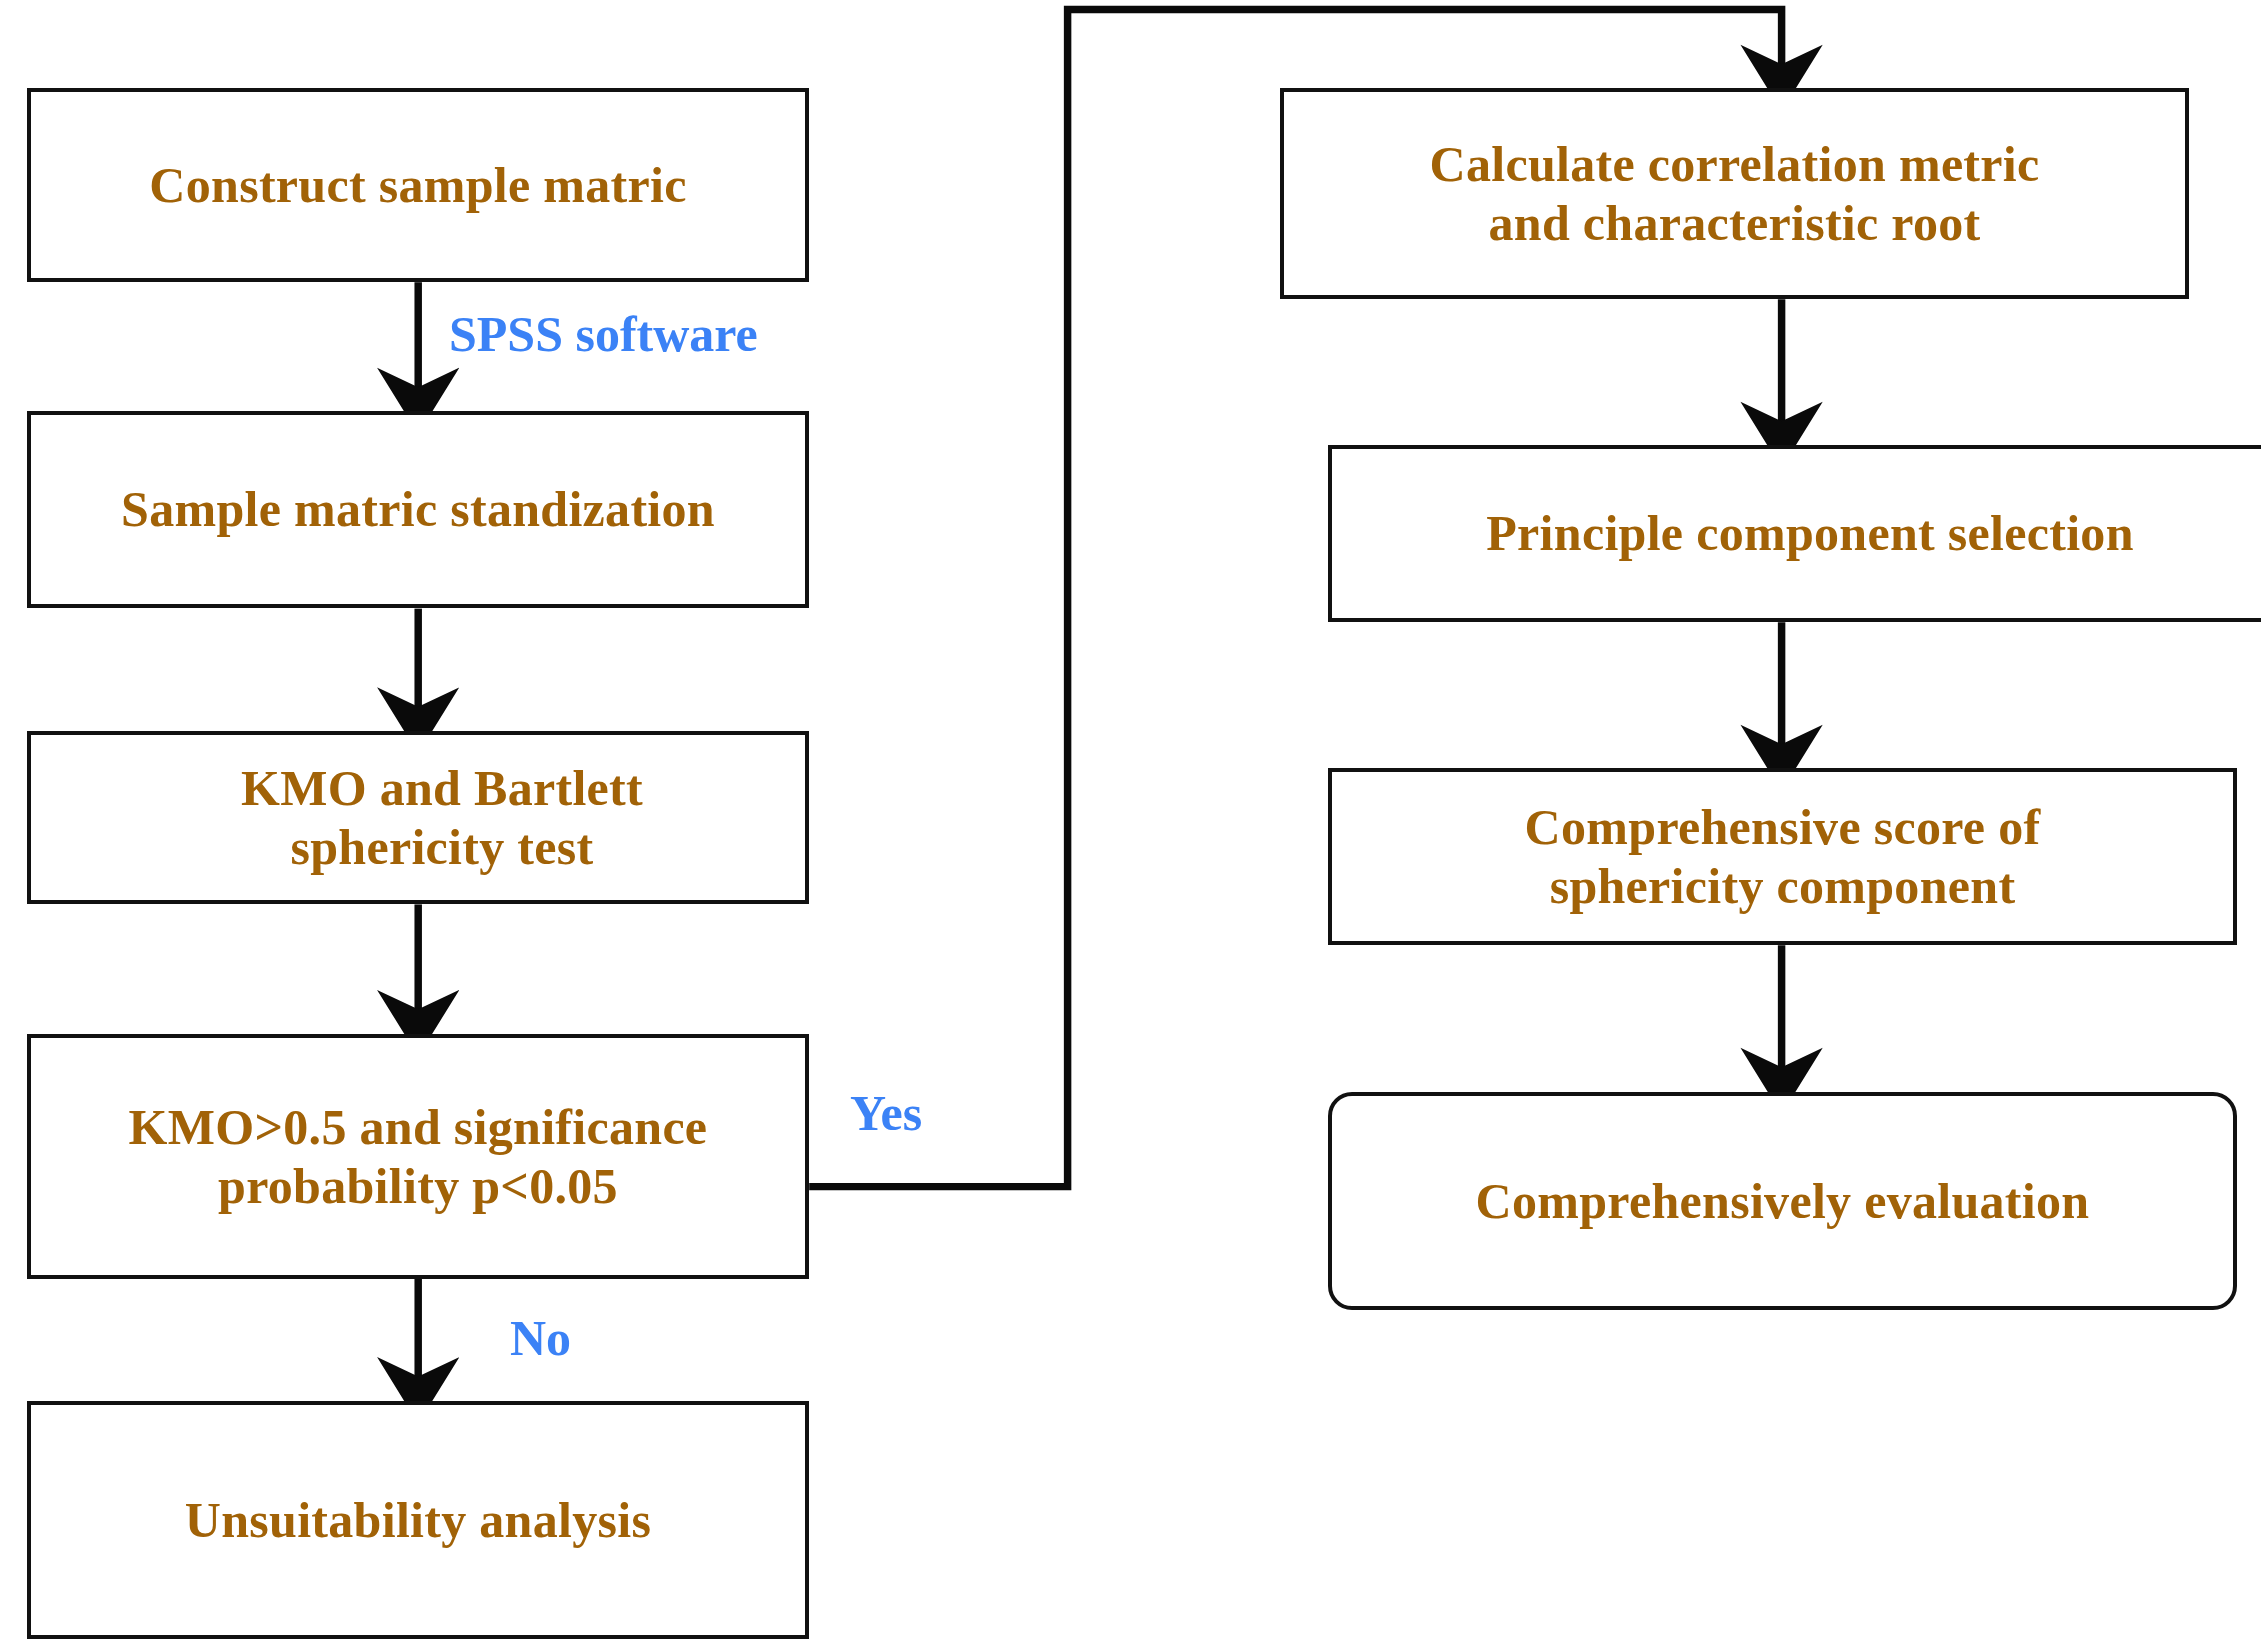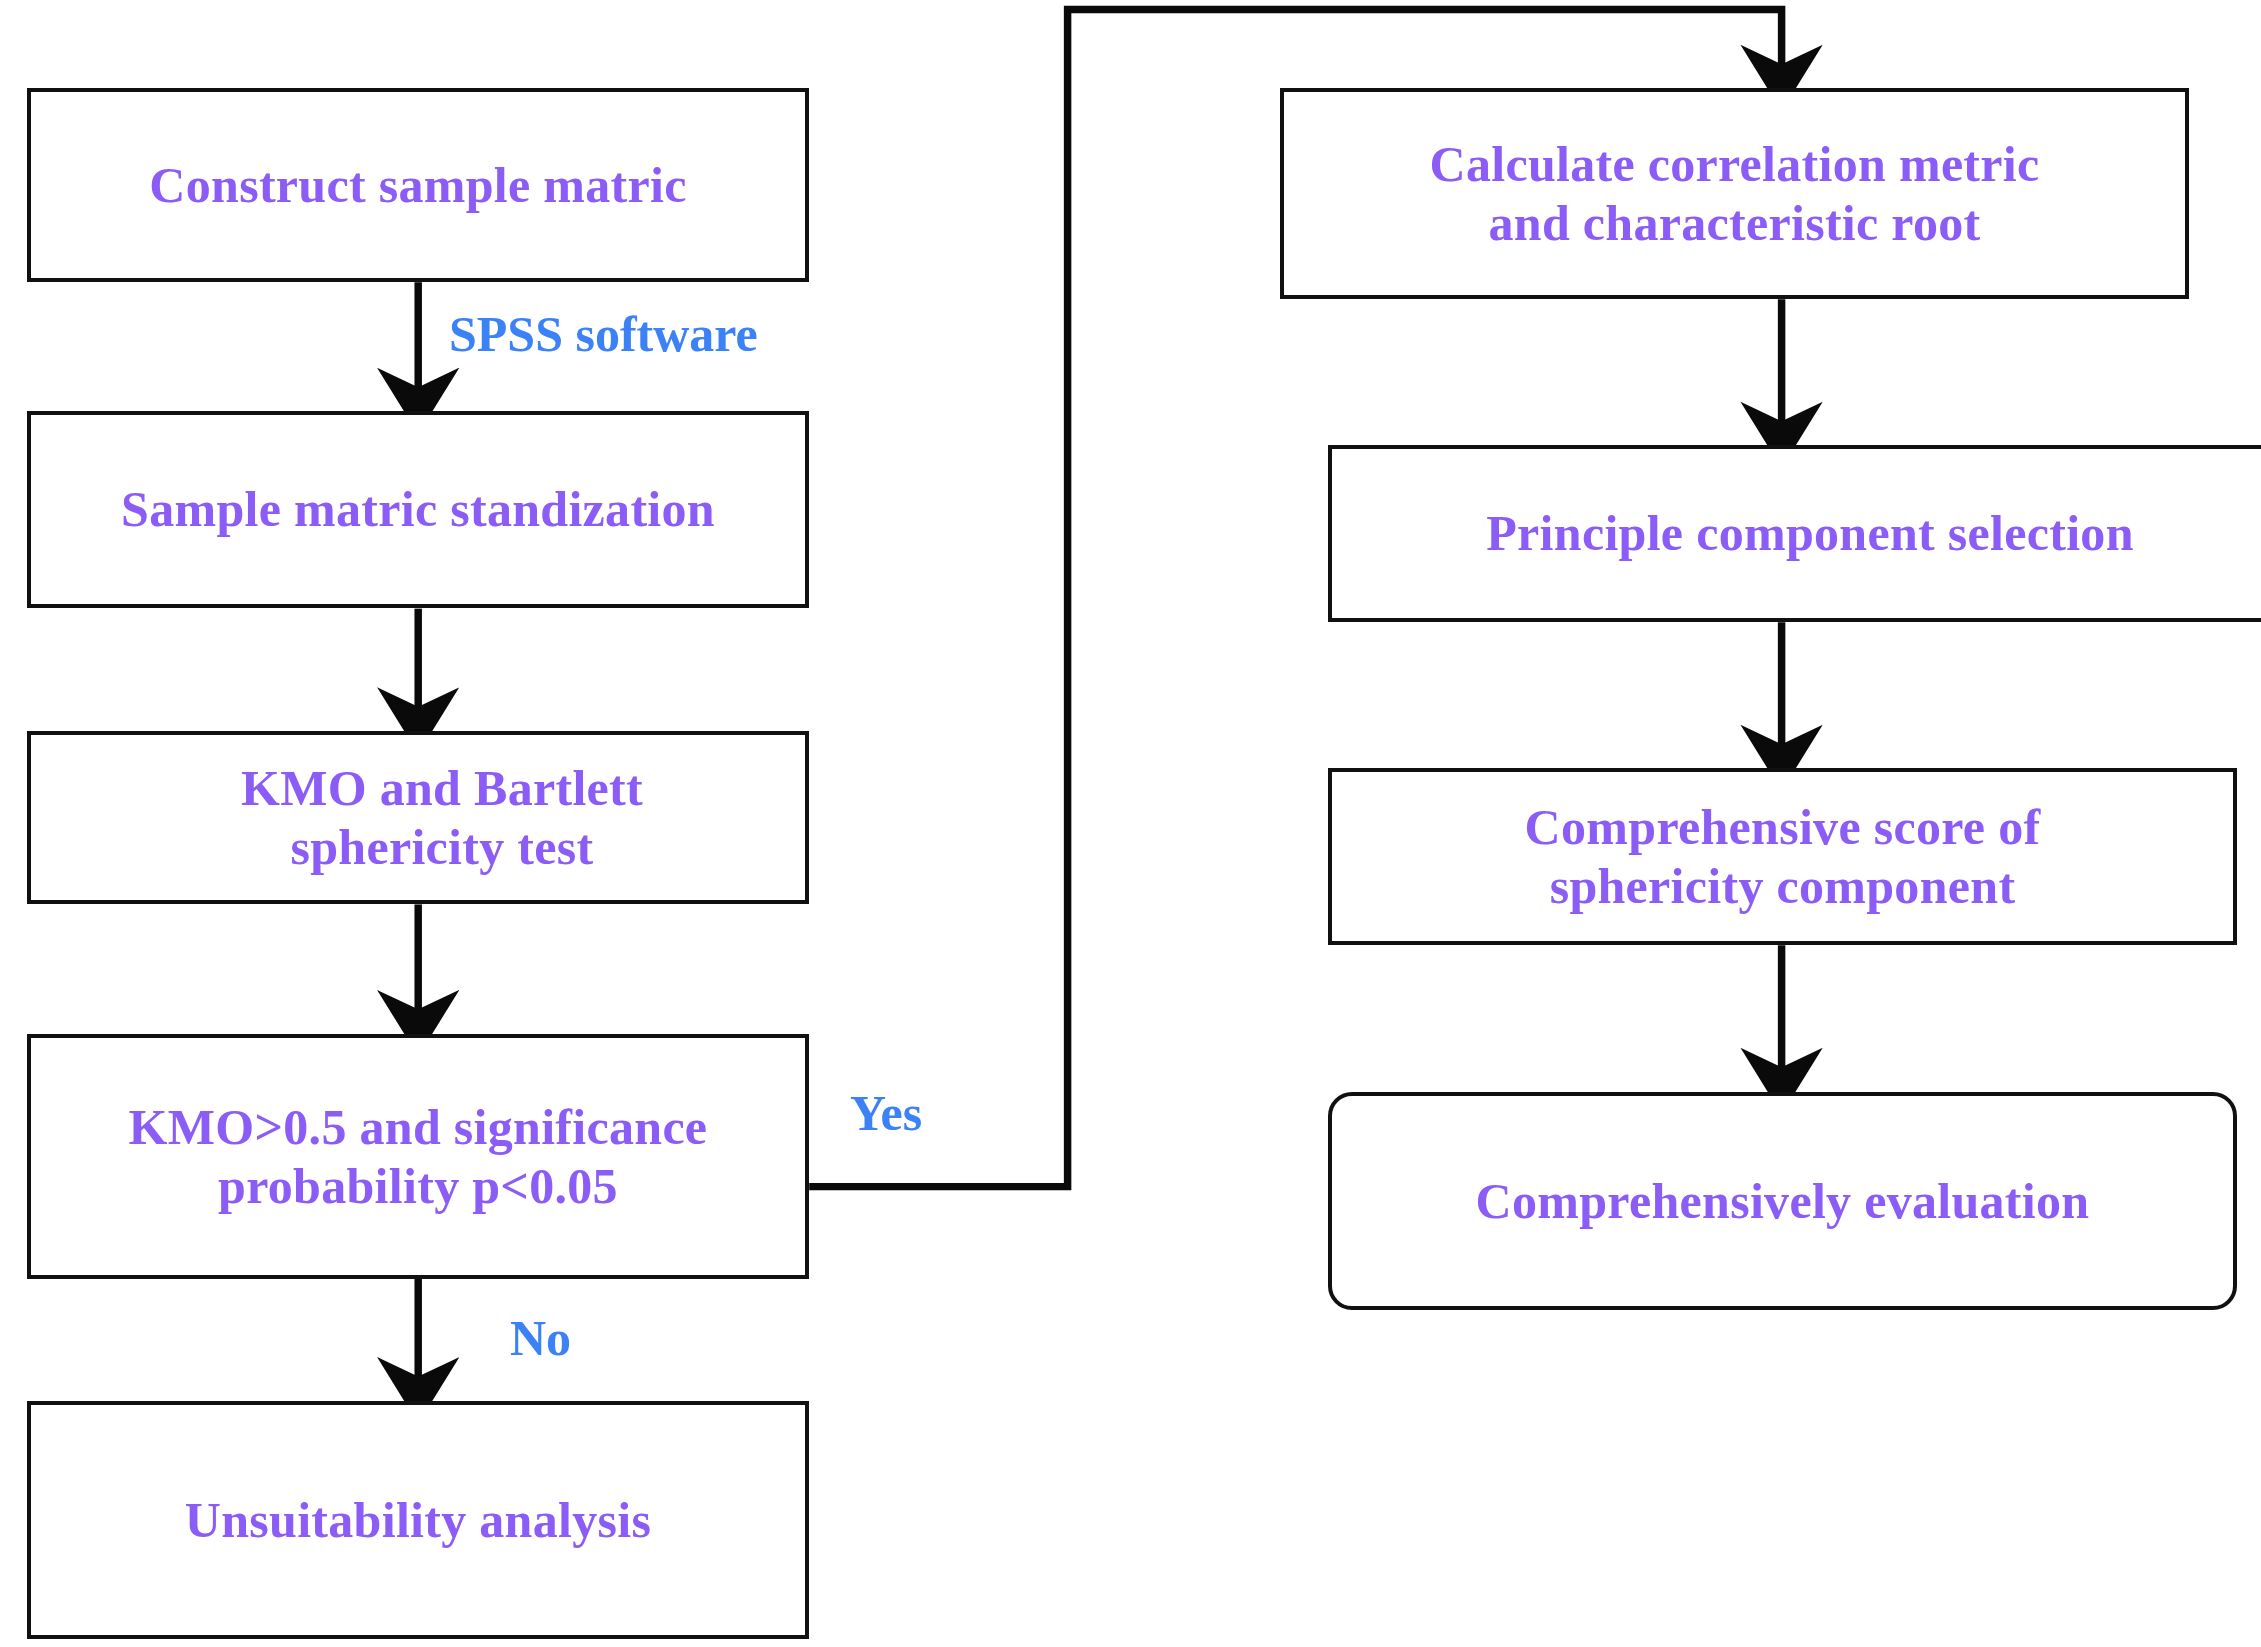--- a/index.html
+++ b/index.html
@@ -23,21 +23,21 @@
     background: #ffffff;
     display: flex;
     align-items: center;
     justify-content: center;
     text-align: center;
   }
   .node .node-label {
     font-weight: bold;
     font-size: 50px;
     line-height: 1.18;
-    color: #8b5cf6;
+    color: #a16207;
     letter-spacing: 0.3px;
     padding: 0 12.2px;
     white-space: pre-line;
   }
   .edge-label {
     position: absolute;
     font-weight: bold;
     font-size: 50px;
     line-height: 1;
     color: #3b82f6;

